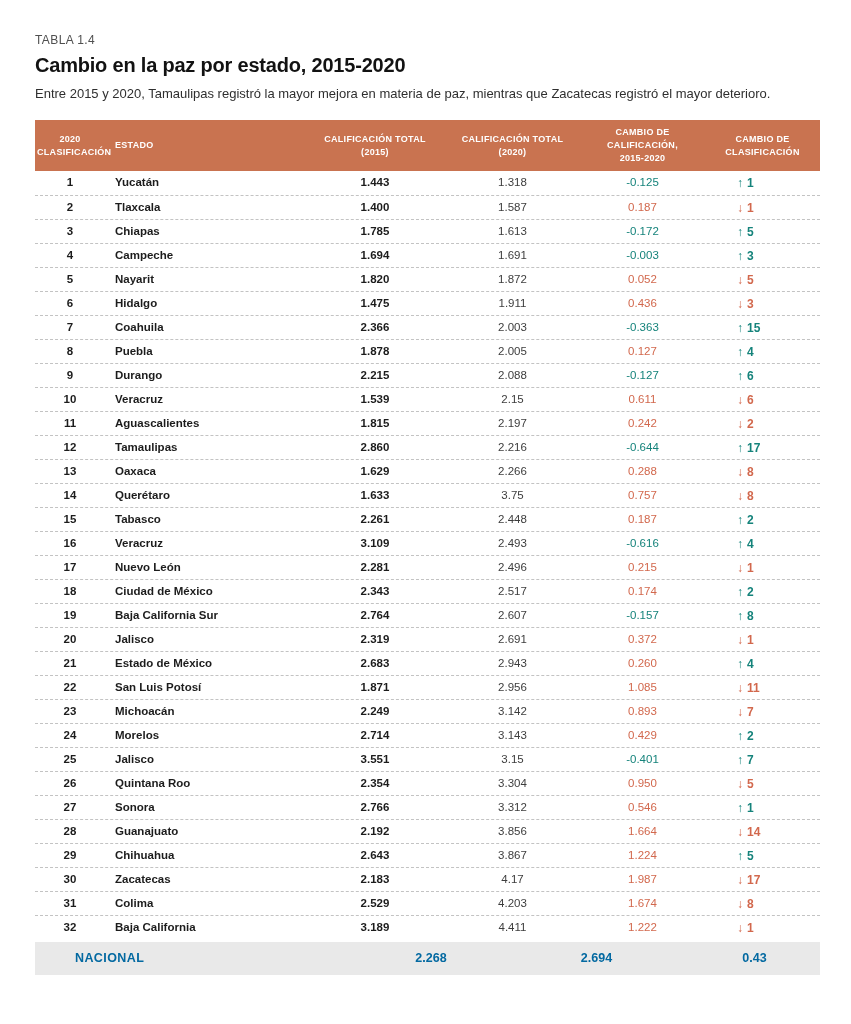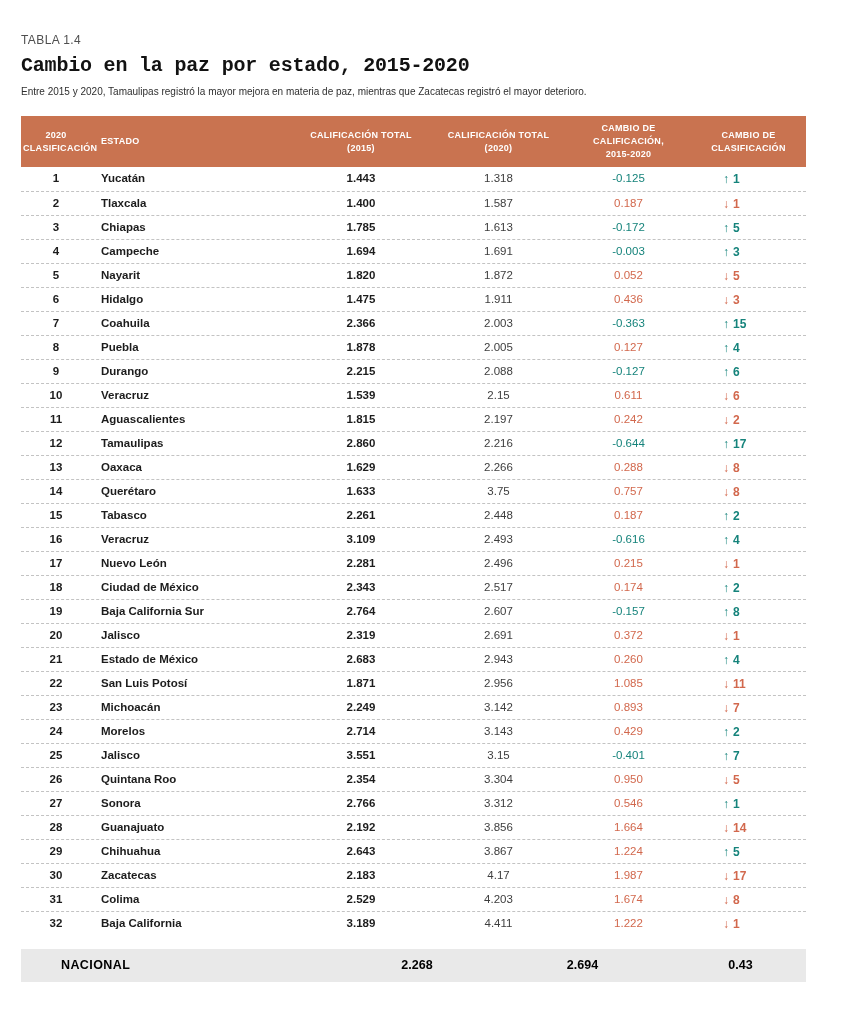--- a/index.html
+++ b/index.html
@@ -5,38 +5,37 @@
   * { box-sizing: border-box; }
   html, body {
     margin: 0; padding: 0;
     width: 851px; height: 1024px;
     background: #ffffff;
     font-family: "Liberation Sans", sans-serif;
     -webkit-font-smoothing: antialiased;
   }
   .content {
     position: absolute;
-    left: 21px; top: 33px;
+    left: 35px; top: 33px;
     width: 785px;
   }
   .kicker {
     font-size: 12px;
     color: #4f4f4f;
     letter-spacing: .4px;
   }
   .title {
     font-size: 20px;
     font-weight: bold;
     color: #121212;
     margin: 7px 0 9px 0;
     letter-spacing: -0.2px;
-    font-family: Liberation Mono, monospace;
   }
   .subtitle {
-    font-size: 10px;
+    font-size: 13px;
     color: #2f2f2f;
     margin: 0 0 19px 0;
   }
   .grid-row {
     display: grid;
     grid-template-columns: 70px 200px 140px 135px 125px 115px;
     align-items: center;
   }
   .thead {
     background: #C97350;
@@ -65,24 +64,24 @@
   .s15    { font-weight: bold; text-align: center; color: #1c1c1c; }
   .s20    { text-align: center; color: #3d3d3d; }
   .chg    { text-align: center; }
   .rankchg { padding-left: 32px; font-weight: bold; font-size: 12px; }
   .rankchg .arrow { margin-right: 4px; font-size: 12px; }
   .teal { color: #15837B; }
   .red  { color: #D2684D; }
   .national {
     background: #E9E9E9;
     height: 33px;
-    margin-top: 14px;
+    margin-top: 3px;
     font-size: 12.5px;
     font-weight: bold;
-    color: #000000;
+    color: #0369a1;
     gap: 28px;
   }
   .nat-label {
     grid-column: 1 / 3;
     padding-left: 40px;
     letter-spacing: .4px;
   }
   .natval { text-align: center; }
   .source {
     margin-top: 15px;

